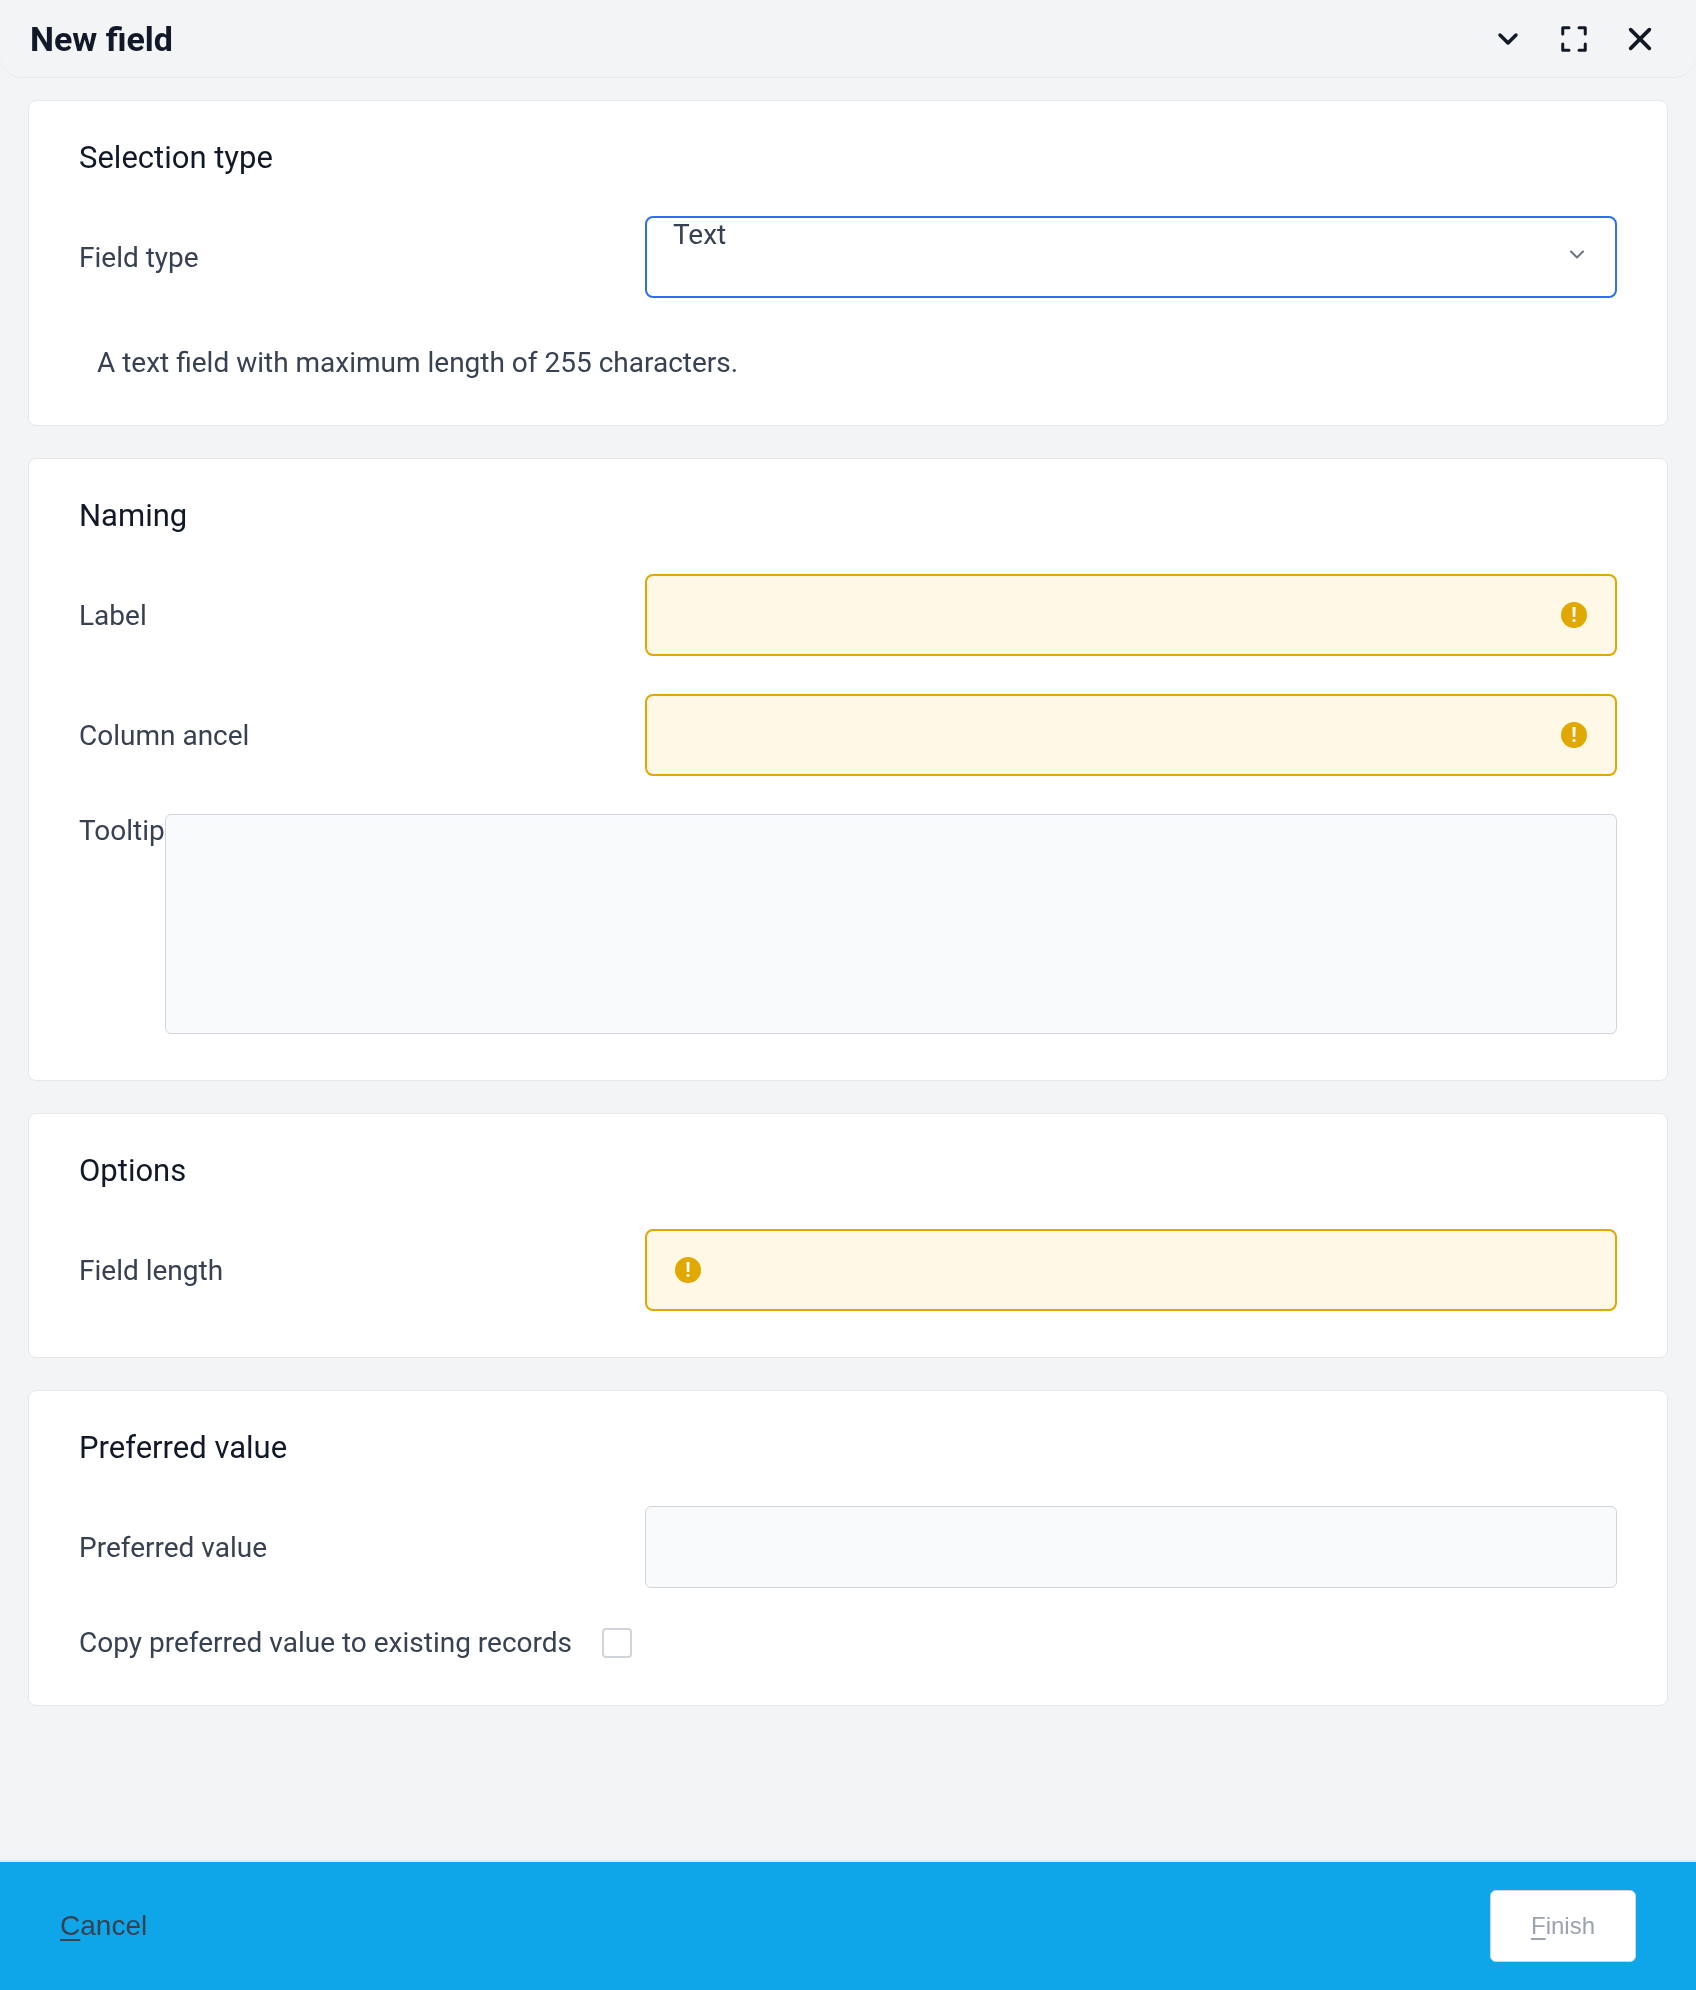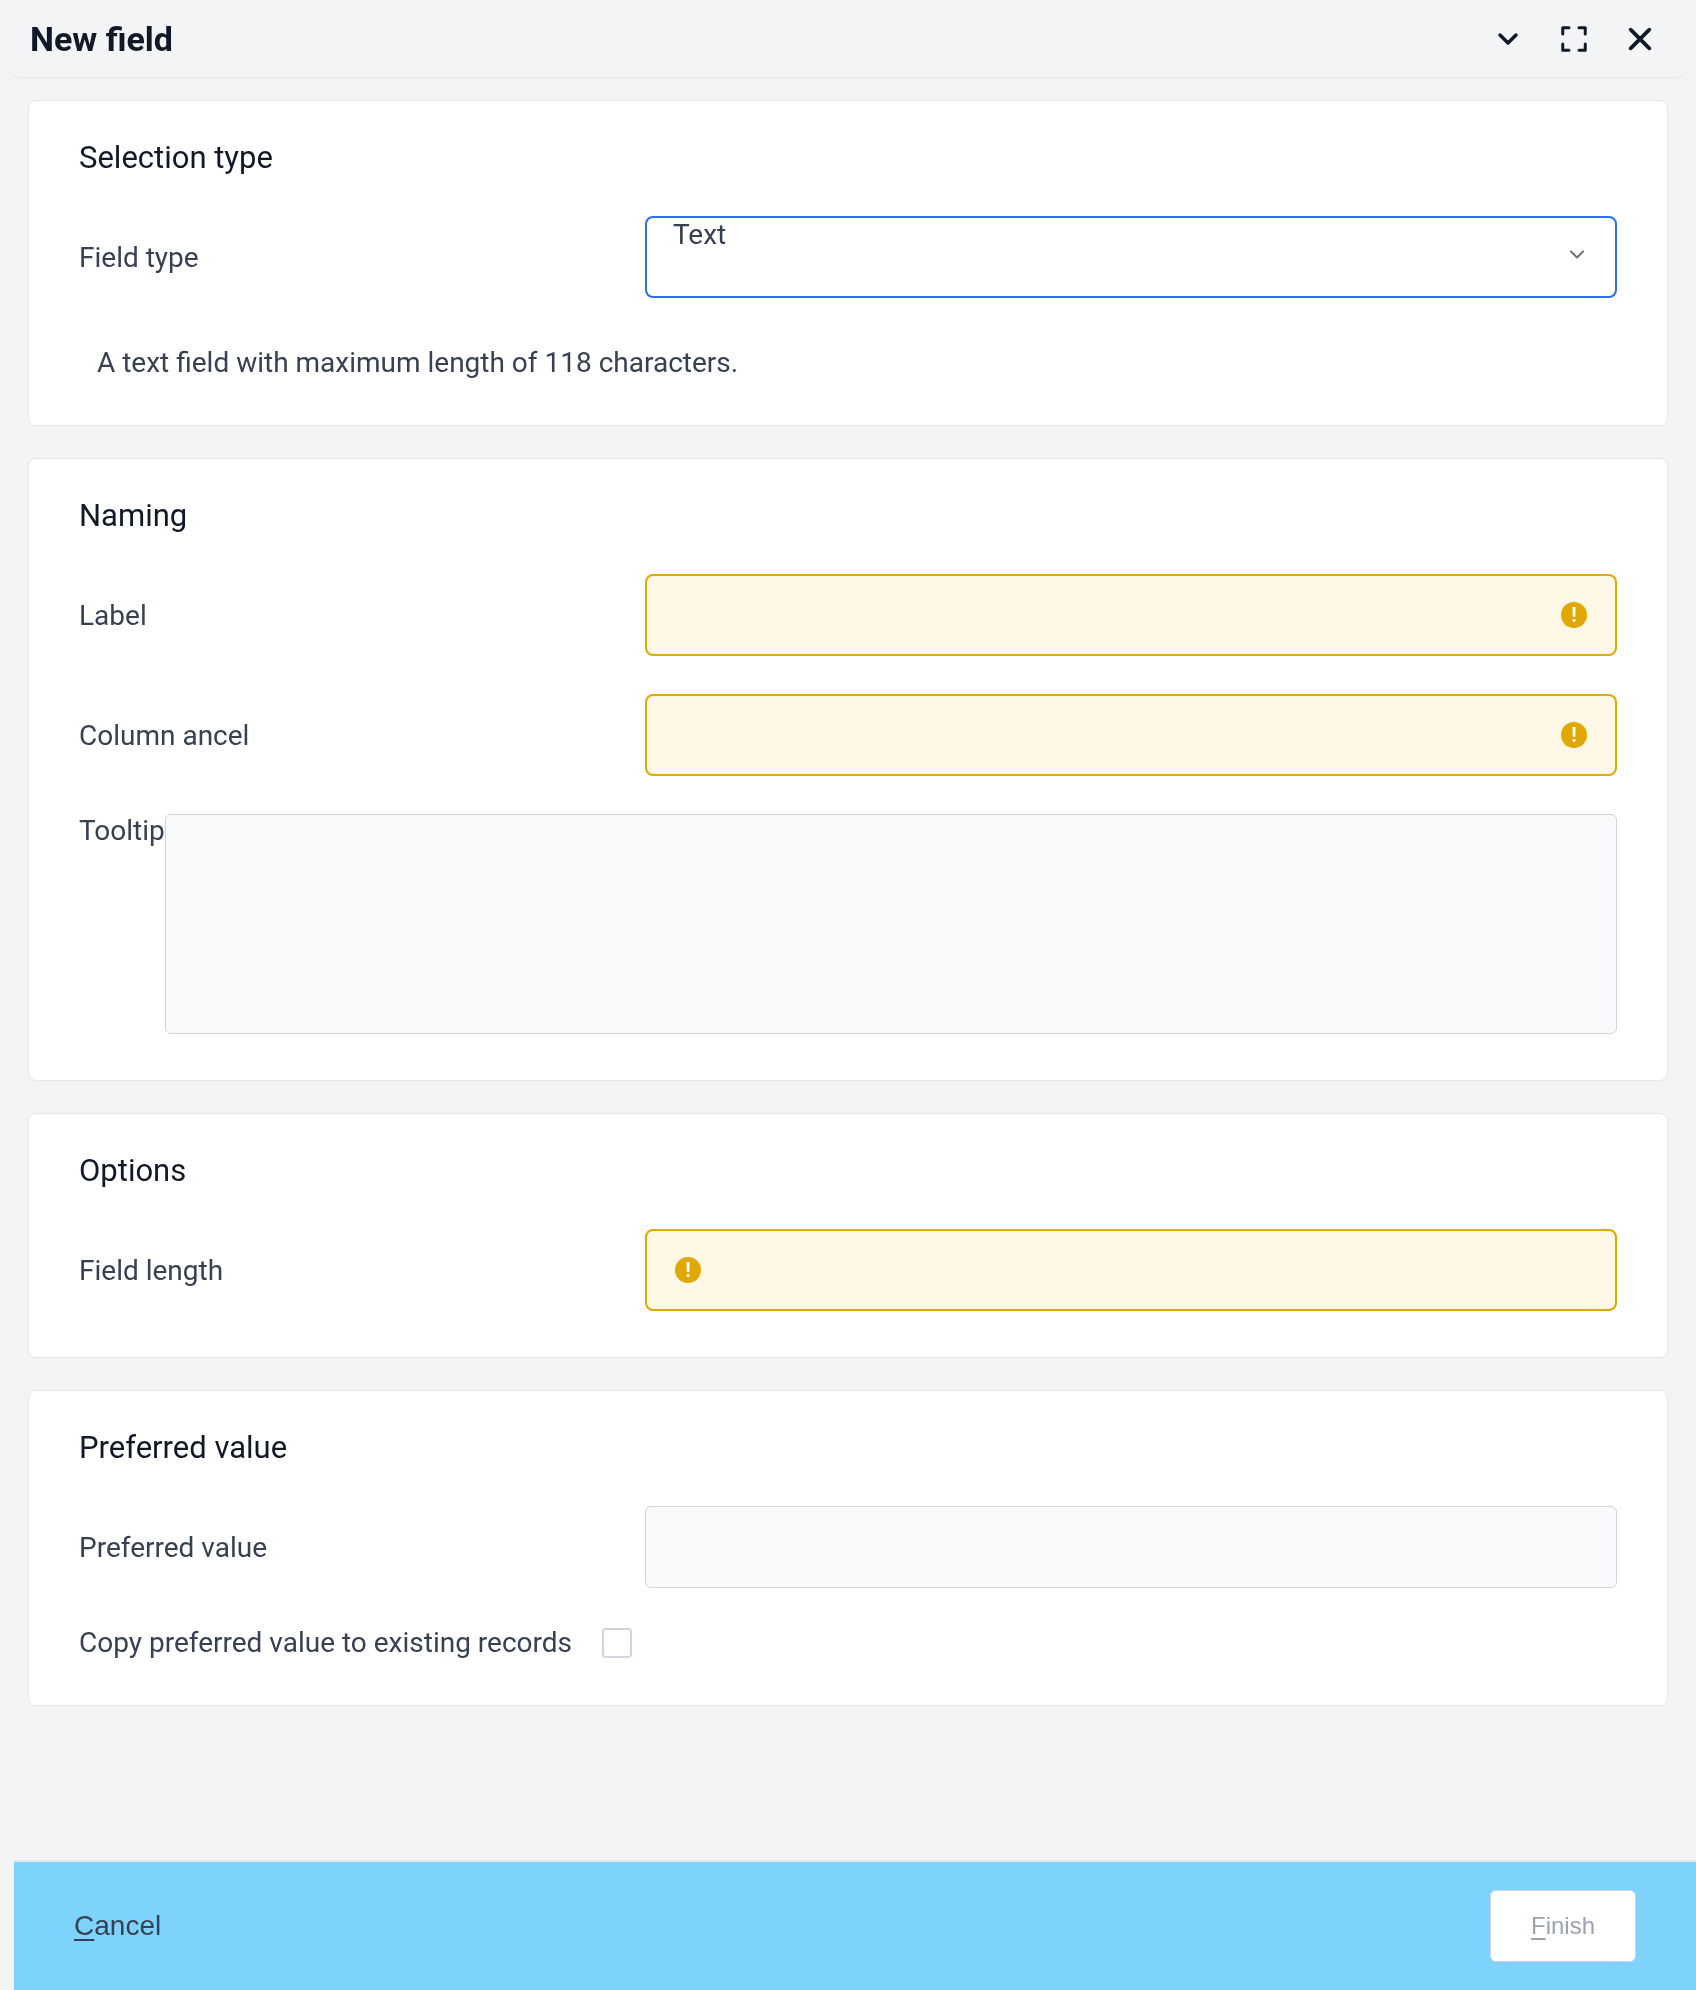--- a/index.html
+++ b/index.html
@@ -187,25 +187,24 @@
     background: #fff;
     cursor: pointer;
   }
 
   
   .footer {
     position: absolute;
     left: 0; right: 0; bottom: 0;
     height: 130px;
     border-top: 2px solid #e5e7eb;
-    background: #7dd3fc;
+    background: #0ea5e9;
     display: flex;
     align-items: center;
     padding: 0 60px;
-    margin-left: 14px;
   }
   .btn-cancel {
     font-size: 28px;
     color: #374151;
     background: none;
     border: none;
     cursor: pointer;
     padding: 0;
   }
   .btn-cancel .ul { text-decoration: underline; text-underline-offset: 4px; }
@@ -260,21 +259,21 @@
         <div class="select">
           <span>Text</span>
           <span class="chev">
             <svg width="24" height="24" viewBox="0 0 24 24" fill="none" stroke="currentColor" stroke-width="2" stroke-linecap="round" stroke-linejoin="round">
                 <polyline points="6 9 12 15 18 9"></polyline>
               </svg>
           </span>
         </div>
       </div>
     </div>
-    <div class="help-text">A text field with maximum length of 118 characters.</div>
+    <div class="help-text">A text field with maximum length of 255 characters.</div>
   </div>
 
   <div class="card">
     <div class="card-title">Naming</div>
 
     <div class="form-row">
       <div class="form-label">Label</div>
       <div class="form-control-wrap">
         <div class="input-warn">
           <span></span>

